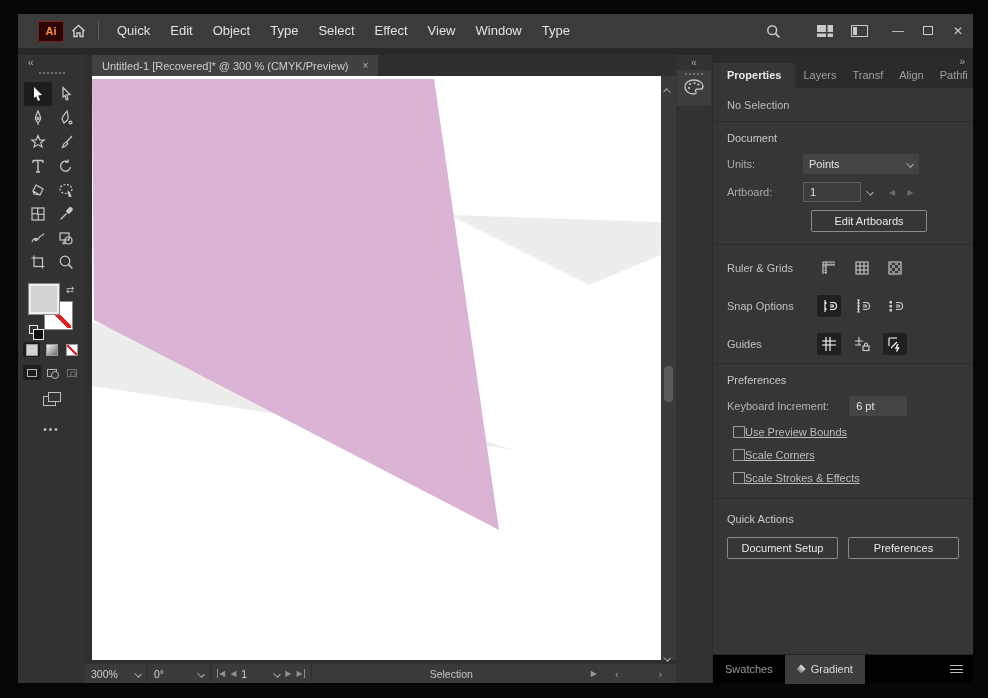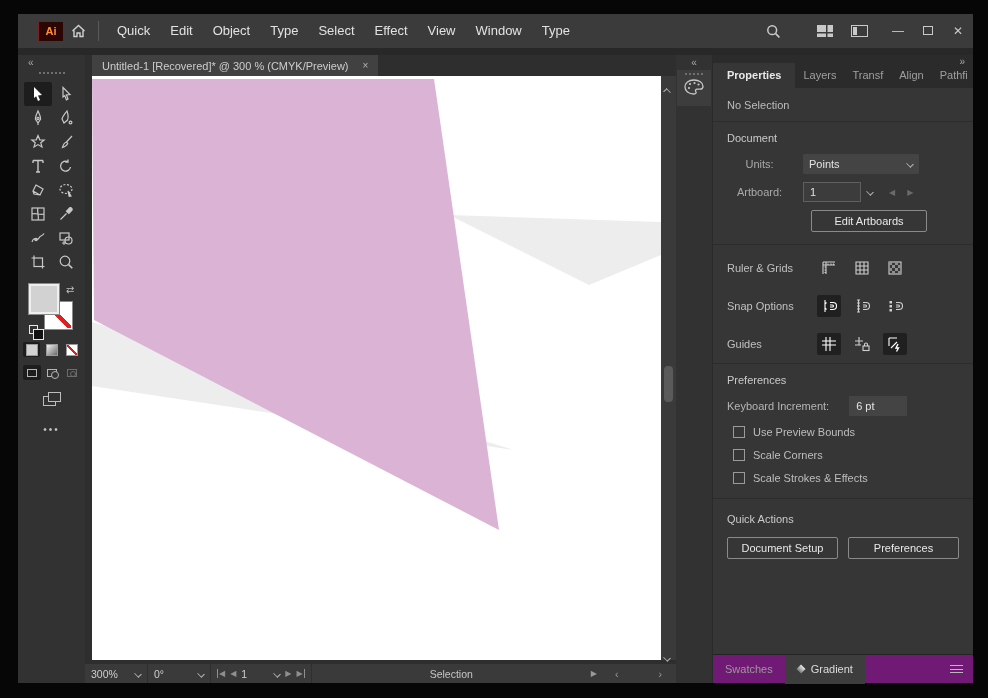--- a/index.html
+++ b/index.html
@@ -99,45 +99,45 @@
   .props-head { background:#2b2b2b; position:relative; padding-top:8px; flex:none; }
   .collapse-r { position:absolute; right:8px; top:1px; color:#a8a8a8; font-size:10px; }
   .ptabs { display:flex; align-items:flex-end; height:25px; overflow:hidden; }
   .ptab { font-size:11px; color:#9f9f9f; padding:0 8px; line-height:25px; white-space:nowrap; }
   .ptab.active { background:#363636; color:#e8e8e8; font-weight:bold; padding:0 14px; }
   .props-body { flex:1; background:#363636; color:#bdbdbd; font-size:11px; overflow:hidden; }
   .no-sel { padding:11px 14px 10px 14px; color:#bdbdbd; border-bottom:1px solid #2c2c2c; }
   .section { padding:10px 14px 0 14px; }
   .sec-title { color:#cacaca; margin-bottom:10px; }
   .frow { display:flex; align-items:center; margin-bottom:8px; }
-  .flabel { width:76px; text-align:center; padding-right:11px; color:#a9a9a9; flex:none; }
+  .flabel { width:76px; text-align:left; padding-right:11px; color:#a9a9a9; flex:none; }
   .dropdown { width:116px; height:20px; background:#444444; display:flex; align-items:center;
     padding:0 6px; color:#e3e3e3; justify-content:space-between; border-radius:1px; }
   .combo { width:58px; height:20px; background:#3c3c3c; border:1px solid #5f5f5f; color:#e3e3e3;
     display:flex; align-items:center; padding:0 6px; }
   .combo-chev { width:18px; height:20px; display:flex; align-items:center; justify-content:center; }
   .nav-arrows { display:flex; gap:12px; margin-left:10px; color:#6a6a6a; font-size:8px; }
   .btn { height:22px; border:1px solid #8a8a8a; color:#e8e8e8; display:flex; align-items:center;
     justify-content:center; font-size:11px; border-radius:2px; background:transparent; }
   .edit-art { width:116px; margin-left:84px; margin-bottom:12px; }
   .divider { border-bottom:1px solid #2c2c2c; }
   .icon-row { display:flex; align-items:center; padding:8px 14px; }
   .icon-row .lbl { flex:1; color:#c0c0c0; }
   .ibtns { display:flex; gap:9px; margin-right:52px; }
   .ibtn { width:24px; height:22px; display:flex; align-items:center; justify-content:center; border-radius:2px; }
   .ibtn.pressed { background:#202020; }
   .ibtn svg { stroke:#cfcfcf; fill:none; stroke-width:1.1; }
   .kinc { display:flex; align-items:center; margin:2px 0 10px 0; }
   .kinc .kl { color:#b5b5b5; margin-right:20px; }
   .kinput { width:58px; height:20px; background:#444444; color:#e3e3e3; display:flex; align-items:center; padding:0 7px; }
-  .cbrow { display:flex; align-items:center; gap:8px; margin:0 0 11px 6px; }
+  .cbrow { display:flex; align-items:center; margin:0 0 11px 6px;text-decoration:underline; }
   .cbox { width:12px; height:12px; border:1px solid #9a9a9a; background:transparent; flex:none; }
   .qa-btns { display:flex; gap:10px; margin-top:12px; }
   .qa-btns .btn { width:118px; }
-  .props-bottom { flex:none; background:#701a75; border-top:1px solid #242424; height:29px;
+  .props-bottom { flex:none; background:#000000; border-top:1px solid #242424; height:29px;
     display:flex; align-items:center; }
   .btab { font-size:11px; color:#9a9a9a; padding:0 12px; line-height:29px; display:flex; align-items:center; gap:6px; }
   .btab.active { background:#3d3d3d; color:#dcdcdc; }
   .grad-diamond { width:8px; height:8px; background:linear-gradient(180deg,#e8e8e8,#777); transform:rotate(45deg) scale(.8); }
   .hamburger { margin-left:auto; margin-right:10px; color:#b9b9b9; }
   .hamburger div { width:13px; border-top:1.5px solid #b9b9b9; margin:2.5px 0; }
 </style>
 </head>
 <body>
 

